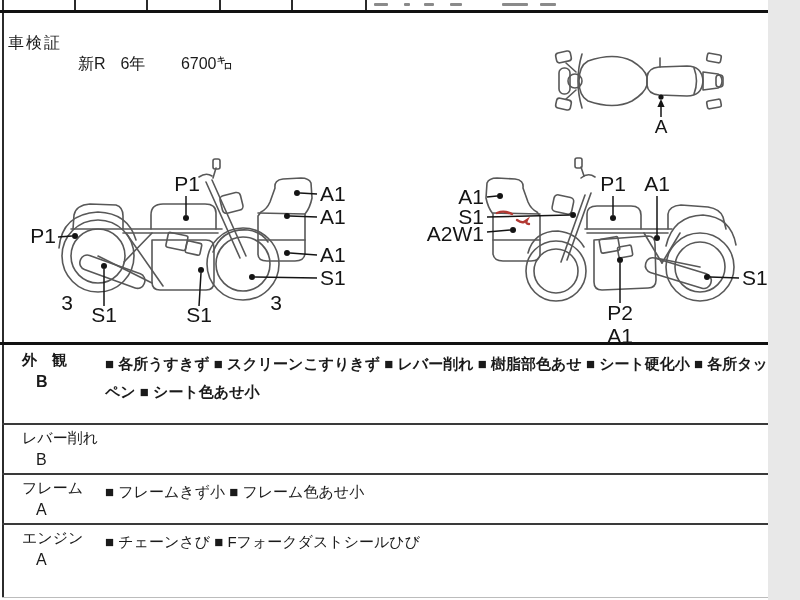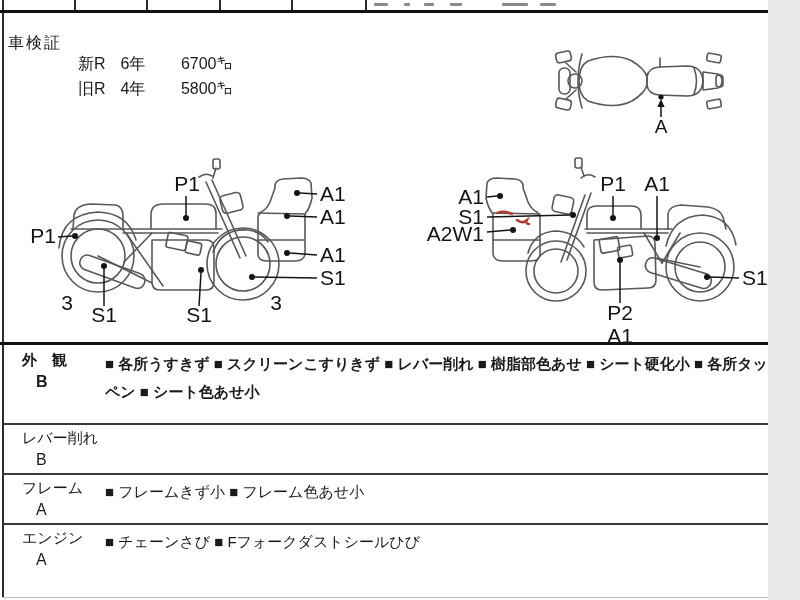--- a/index.html
+++ b/index.html
@@ -60,25 +60,20 @@
   <div class="hline" style="top:473px;"></div>
   <div class="hline" style="top:523px;"></div>
   <div class="b-bottom"></div>
 
   <div class="shaken-title">車検証</div>
   <div class="shaken-rows">
     <div class="shaken-row">
       <span class="sh-era">新R</span>
       <span class="sh-yrs">6年</span>
       <span class="sh-km">6700㌔</span>
-    </div>
-    <div class="shaken-row">
-      <span class="sh-era">旧R</span>
-      <span class="sh-yrs">4年</span>
-      <span class="sh-km">5800㌔</span>
     </div>
   </div>
 
   <svg class="art" width="800" height="600" viewBox="0 0 800 600">
 
     <g class="bike">
       <rect x="556" y="52" width="15" height="10" rx="3" transform="rotate(-12 563 57)"></rect>
       <rect x="556" y="99" width="15" height="10" rx="3" transform="rotate(12 563 104)"></rect>
       <line x1="566" y1="63" x2="576" y2="72"></line>
       <line x1="566" y1="99" x2="576" y2="90"></line>

